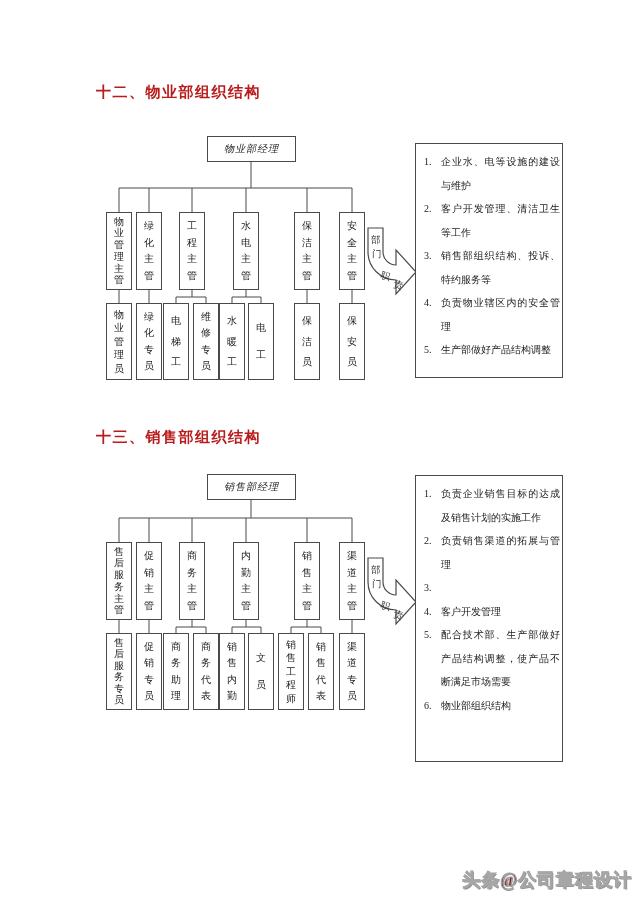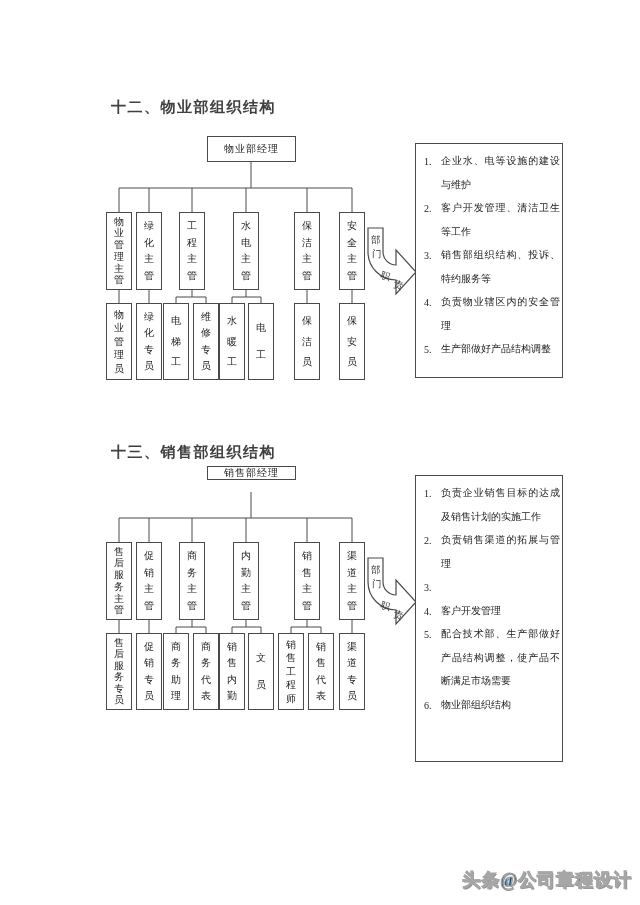--- a/index.html
+++ b/index.html
@@ -2,45 +2,45 @@
 <html><head>
 <meta charset="utf-8">
 <style>
   html,body{margin:0;padding:0;}
   body{
     width:640px;height:905px;background:#ffffff;position:relative;overflow:hidden;
     font-family:"Liberation Serif","DejaVu Serif",serif;color:#1f1f1f;
   }
   .page{position:absolute;inset:0;background:#fff;}
   .sec-title{
-    position:absolute;left:96px;margin:15px;font-size:15px;font-weight:bold;
-    letter-spacing:1.5px;color:#404040;white-space:nowrap;text-align:center;
+    position:absolute;left:96px;margin:0;font-size:15px;font-weight:bold;
+    letter-spacing:1.5px;color:#b91c1c;white-space:nowrap;text-align:center;
   }
   .chart{position:absolute;left:0;width:640px;}
   .connectors{position:absolute;left:0;top:0;}
   .node{
     position:absolute;box-sizing:border-box;border:1px solid #4a4a4a;background:#fff;
     display:flex;align-items:center;justify-content:center;font-size:10px;color:#222;
   }
-  .node.mgr{letter-spacing:1px;}
+  .node.mgr{letter-spacing:1px;font-style:italic;}
   .vbox{flex-direction:column;justify-content:space-evenly;width:26px;padding:2px 0;}
   .vbox span{display:block;line-height:1;}
   .panel{
     position:absolute;box-sizing:border-box;border:1px solid #4a4a4a;background:#fff;
     padding:6px 2px 0 8px;
   }
   .resp-item{display:flex;font-size:10px;line-height:23.5px;color:#222;}
   .resp-item .num{flex:none;width:17px;}
-  .resp-item .txt{width:122px;text-align:justify;font-family:Liberation Mono, monospace;}
+  .resp-item .txt{width:122px;text-align:justify;}
   .duty-arrow{position:absolute;overflow:visible;}
   .duty-arrow path{fill:#fff;stroke:#4a4a4a;stroke-width:1.2;}
   .duty-arrow text{font-size:9.5px;fill:#333;font-family:"Liberation Serif","DejaVu Serif",serif;}
   .watermark{
     position:absolute;right:8px;top:868px;font-size:18px;font-weight:bold;
-    letter-spacing:1px;color:#0c4a6e;-webkit-text-stroke:1px #a6a6a6;
+    letter-spacing:1px;color:#7f1d1d;-webkit-text-stroke:1px #a6a6a6;
     text-shadow:1px 1px 0 #8f8f8f;white-space:nowrap;
   }
 </style>
 </head>
 <body>
 
 <div class="page">
 
   <h2 class="sec-title" style="top:83px">十二、物业部组织结构</h2>
 
@@ -173,21 +173,21 @@
 
   <div class="chart" style="top:460px;height:310px">
     <svg class="connectors" width="640" height="310">
       <path d="M251,32V58 M119,58H352 M119,58V82 M149,58V82 M192,58V82 M246,58V82 M307,58V82 M352,58V82
                M119,160V173 M149,160V173 M352,160V173
                M192,160V167 M176,167H206 M176,167V173 M206,167V173
                M246,160V167 M232,167H261 M232,167V173 M261,167V173
                M307,160V167 M291,167H321 M291,167V173 M321,167V173" fill="none" stroke="#4a4a4a" stroke-width="1"></path>
     </svg>
 
-    <div class="node mgr" style="left:207px;top:6px;width:89px;height:14px">销售部经理</div>
+    <div class="node mgr" style="left:207px;top:14px;width:89px;height:26px">销售部经理</div>
 
     <div class="node vbox" style="left:106px;top:82px;height:78px">
         <span>售</span>
         <span>后</span>
         <span>服</span>
         <span>务</span>
         <span>主</span>
         <span>管</span>
       </div>
     <div class="node vbox" style="left:136px;top:82px;height:78px">

